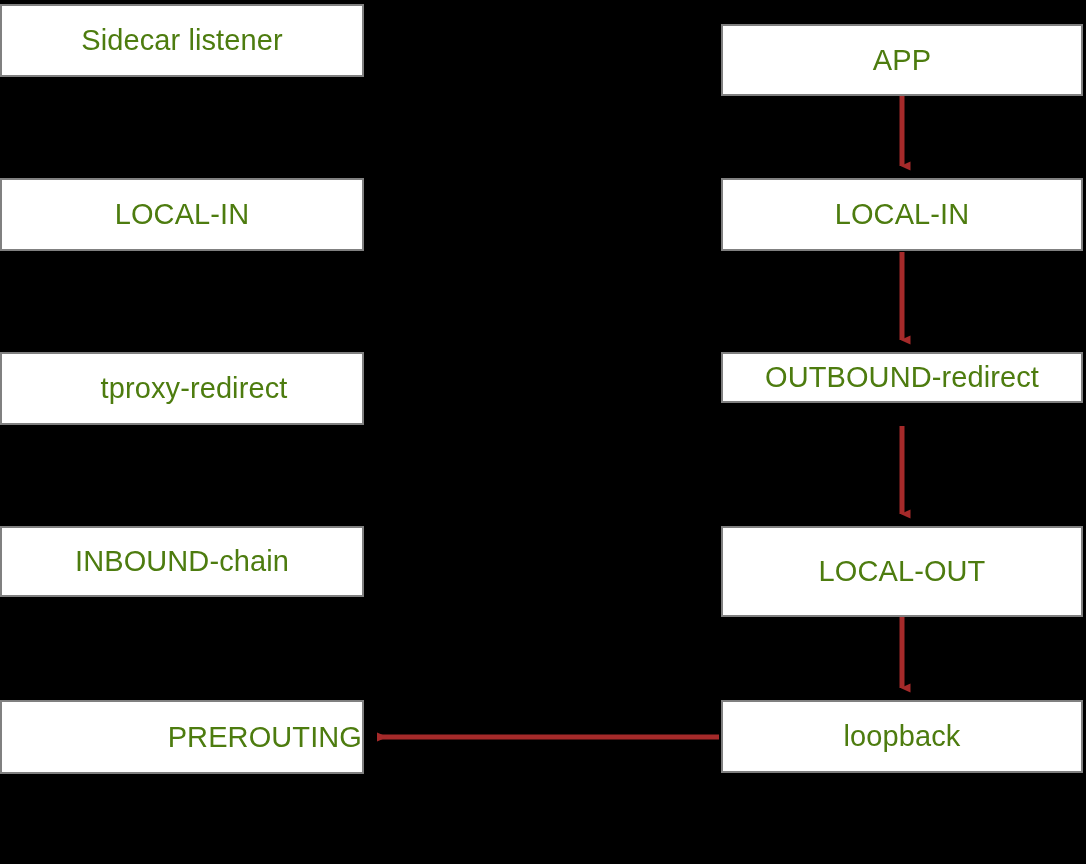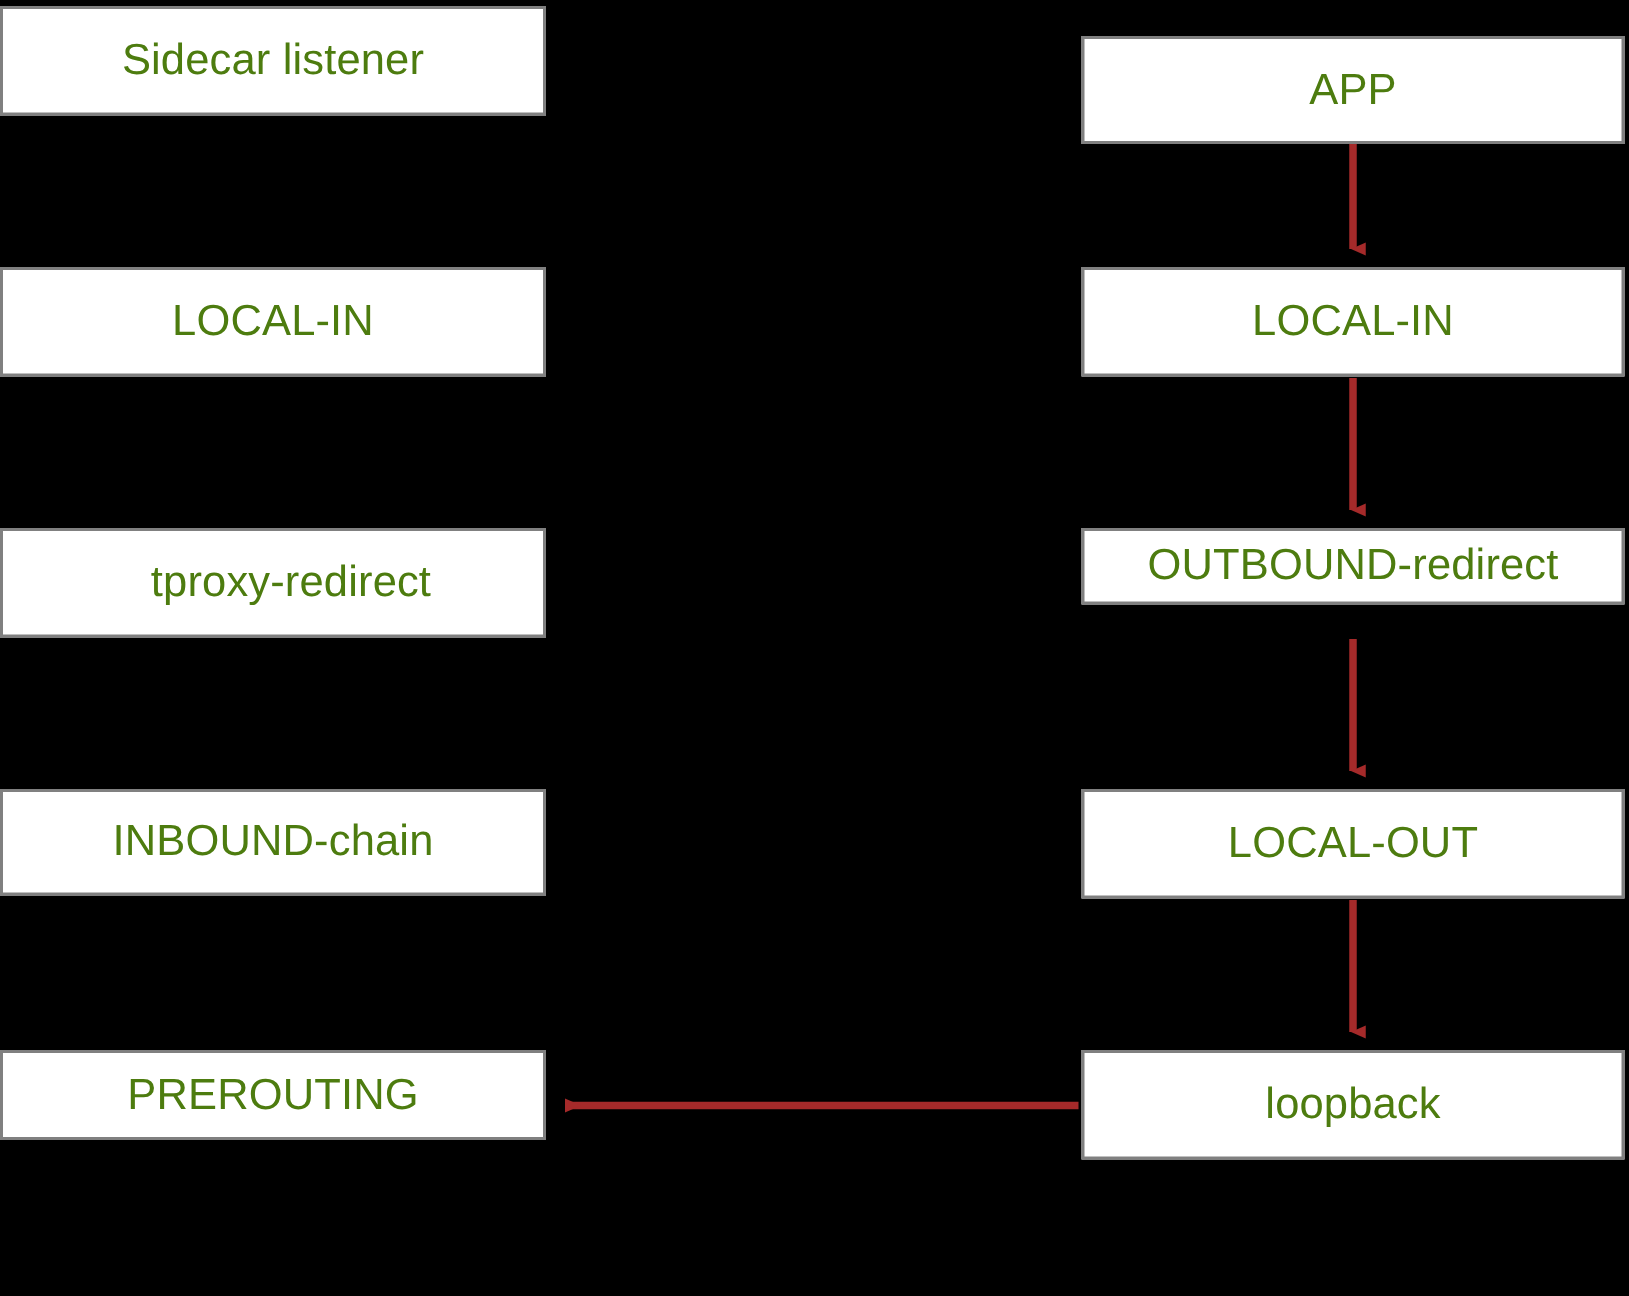--- a/index.html
+++ b/index.html
@@ -101,37 +101,37 @@
   </div>
 
   <div class="node-box" style="left:0px; top:352px; width:364px; height:73px;padding-left:24px;">
     <span class="node-label">tproxy-redirect</span>
   </div>
 
   <div class="node-box" style="left:0px; top:526px; width:364px; height:71px;">
     <span class="node-label">INBOUND-chain</span>
   </div>
 
-  <div class="node-box" style="left:0px; top:700px; width:364px; height:60px;">
+  <div class="node-box" style="left:0px; top:700px; width:364px; height:74px;justify-content:flex-end;">
     <span class="node-label">PREROUTING</span>
   </div>
 
   <div class="node-box" style="left:721px; top:4px; width:362px; height:72px;margin-top:20px;">
     <span class="node-label">APP</span>
   </div>
 
   <div class="node-box" style="left:721px; top:178px; width:362px; height:73px;">
     <span class="node-label">LOCAL-IN</span>
   </div>
 
   <div class="node-box" style="left:721px; top:352px; width:362px; height:51px;">
     <span class="node-label">OUTBOUND-redirect</span>
   </div>
 
-  <div class="node-box" style="left:721px; top:526px; width:362px; height:73px;">
+  <div class="node-box" style="left:721px; top:526px; width:362px; height:91px;">
     <span class="node-label">LOCAL-OUT</span>
   </div>
 
   <div class="node-box" style="left:721px; top:700px; width:362px; height:73px;">
     <span class="node-label">loopback</span>
   </div>
 
 </div>
 
 </body></html>

